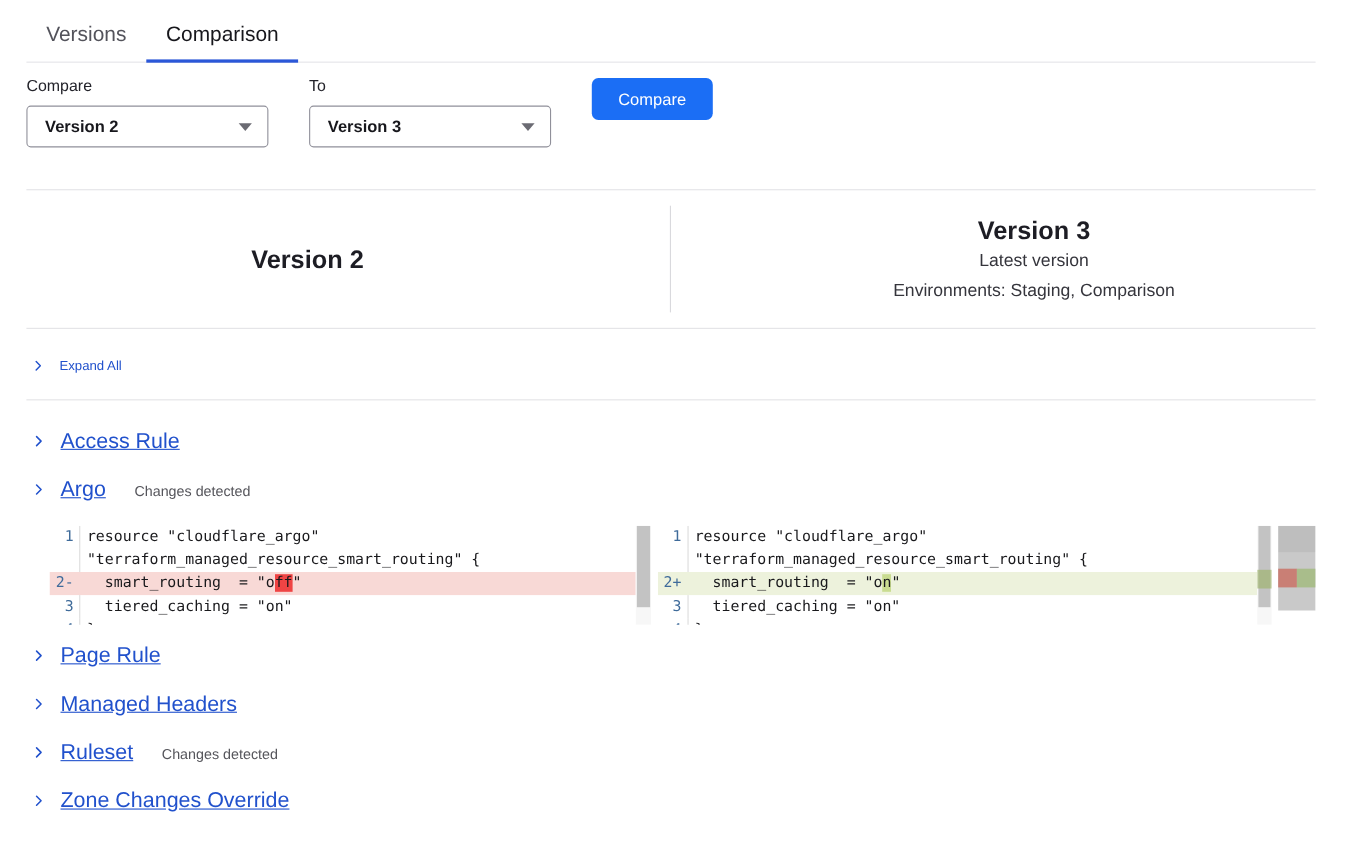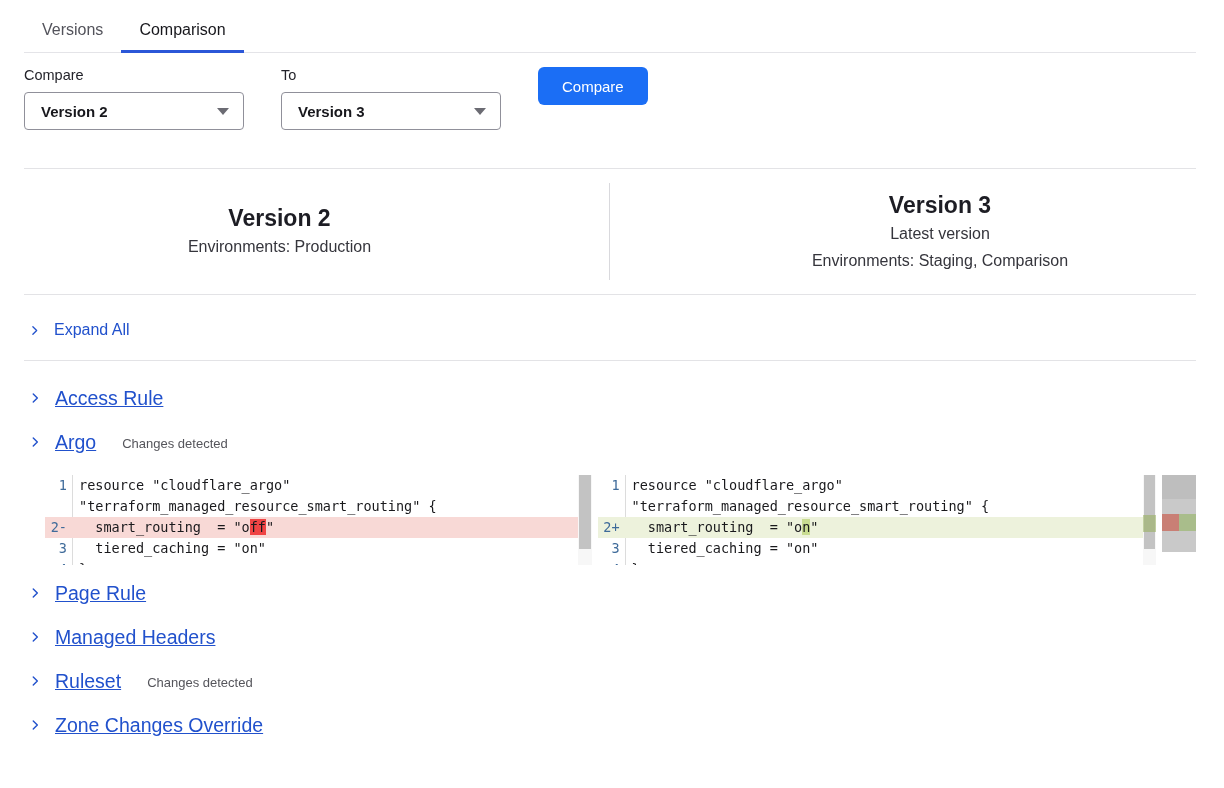--- a/index.html
+++ b/index.html
@@ -2,21 +2,21 @@
 <html><head>
 <meta charset="utf-8">
 <style>
   * { box-sizing: border-box; margin: 0; padding: 0; }
   html, body { width: 1224px; height: 788px; background: #ffffff; overflow: hidden; }
   body { font-family: "Liberation Sans", sans-serif; color: #1f1f26; }
   .page { padding: 12px 28px 0 24px; }
 
   
   .tabbar { display: flex; border-bottom: 1px solid #e4e4e8; }
-  .tab { padding: 9px 18px 13px 18px; font-size: 16px; color: #53535b;
+  .tab { padding: 9px 18px 13px 18px; font-size: 19px; color: #53535b;
          cursor: pointer; position: relative; background: none; border: none;
          font-family: inherit; }
   .tab.active { color: #17171c; }
   .tab.active::after { content: ""; position: absolute; left: 0; right: 0;
          bottom: -1px; height: 3px; background: #2b57d8; }
 
   
   .controls { display: flex; gap: 37px; margin-top: 14px; align-items: flex-start; }
   .ctl-group { display: flex; flex-direction: column; }
   .ctl-label { font-size: 14.5px; color: #23232a; margin-bottom: 9px; }
@@ -38,21 +38,21 @@
   .vcol-left { width: 585px; padding-right: 74px; }
   .vcol-right { flex: 1; padding-left: 74px; }
   .vdivider { width: 1px; height: 97px; background: #d9d9dd; }
   .vtitle { font-size: 23px; font-weight: 600; color: #1d1d24; line-height: 30px; }
   .vsub { font-size: 16px; color: #35353c; line-height: 27px; }
 
   
   .expand-row { border-bottom: 1px solid #e3e3e6; padding: 26px 0 19px 4px; }
   .linkish { display: inline-flex; align-items: center; color: #2151cc; cursor: pointer; }
   .chev { flex: 0 0 auto; margin-right: 13px; }
-  .expand-label { font-size: 16px; }
+  .expand-label { font-size: 12px; }
 
   
   .sections { padding-top: 26px; }
   .section-row { display: flex; align-items: center; padding-left: 4px; margin-bottom: 21px;
                  height: 23px; }
   .section-label { font-size: 19.5px; color: #2151cc; cursor: pointer; text-decoration: underline; }
   .section-badge { font-size: 13px; color: #55555b; margin-left: 26px; padding-top: 3px; }
 
   
   .diff-wrap { display: flex; margin: 21px 0 17px 21px; }
@@ -112,21 +112,20 @@
       </div>
     </div>
     <button class="btn-primary">Compare</button>
   </div>
 
   <hr class="hr hr-top">
 
   <div class="vheaders">
     <div class="vcol vcol-left">
       <div class="vtitle">Version 2</div>
-      <div class="vsub">Environments: Production</div>
     </div>
     <div class="vdivider"></div>
     <div class="vcol vcol-right">
       <div class="vtitle">Version 3</div>
       <div class="vsub">Latest version</div>
       <div class="vsub">Environments: Staging, Comparison</div>
     </div>
   </div>
 
   <hr class="hr">

